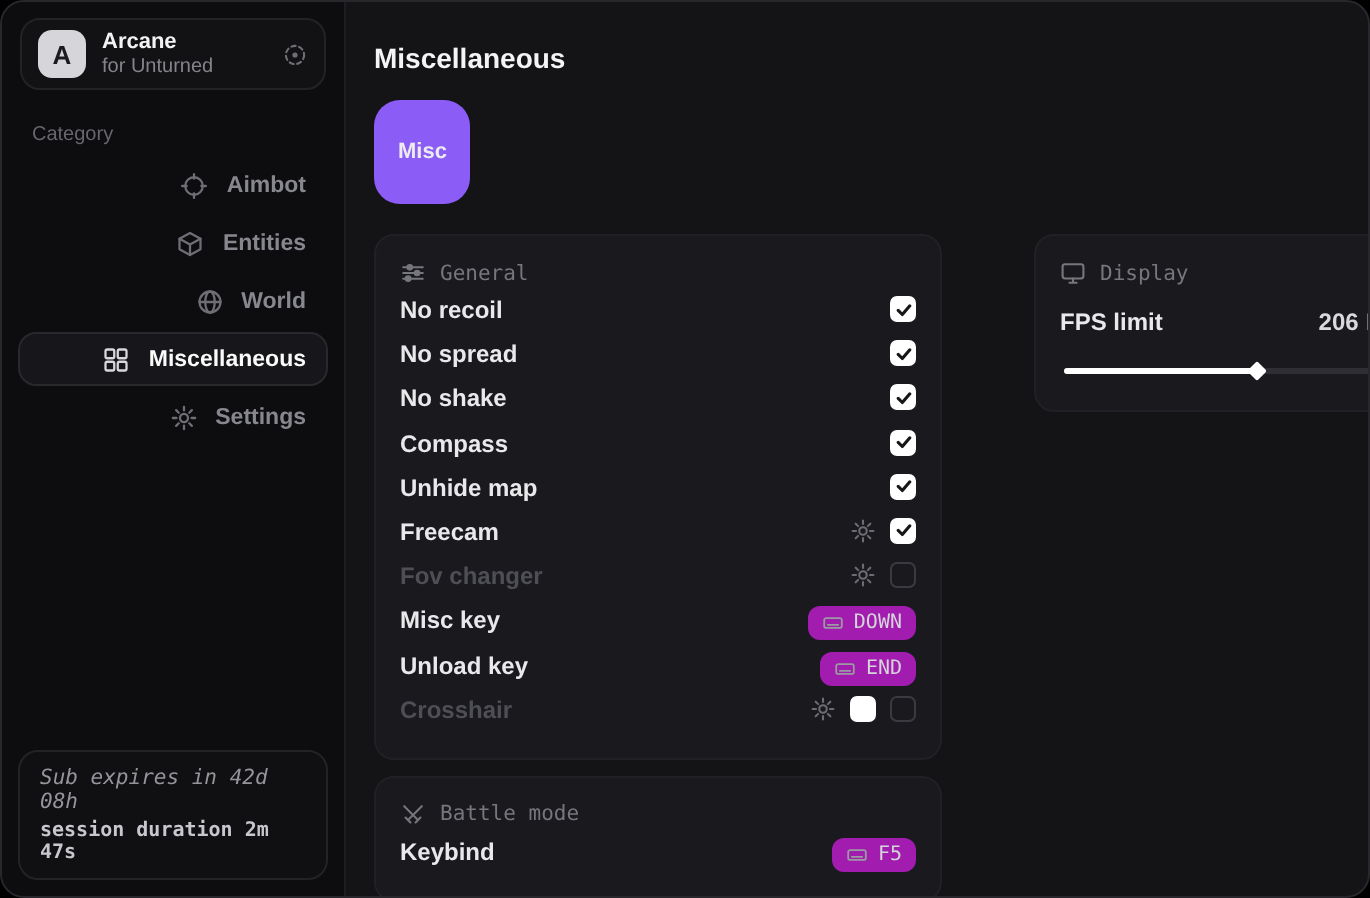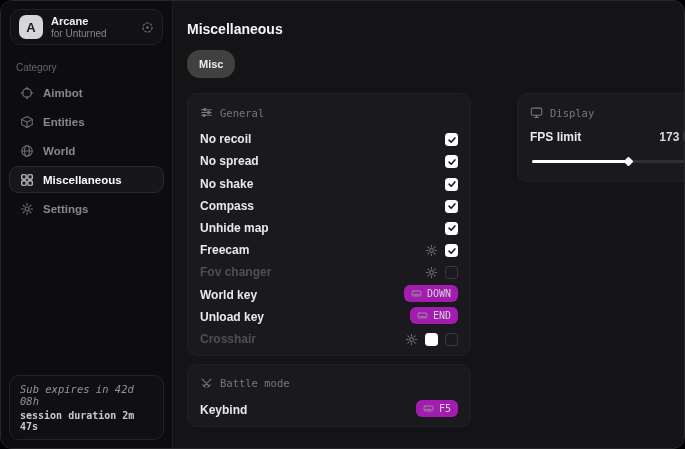--- a/index.html
+++ b/index.html
@@ -16,43 +16,43 @@
   .avatar{ width:24px; height:24px; border-radius:7px; background:#d6d6da; color:#1b1b1e;
     font-weight:bold; font-size:13px; display:flex; align-items:center; justify-content:center; }
   .app-titles{ flex:1; line-height:1.15; }
   .app-title{ color:#f2f2f4; font-size:11px; font-weight:bold; }
   .app-subtitle{ color:#84848b; font-size:10px; }
   .side-sync{ color:#6e6e75; display:flex; }
   .category{ margin:17px 15px 6px 15px; color:#66666d; font-size:10px; }
   .nav{ display:flex; flex-direction:column; gap:2px; }
   .nav-item{ margin:0 8px; height:27px; display:flex; align-items:center; gap:9px;
     padding:0 10px; border:1px solid transparent; border-radius:9px;
-    color:#87878e; font-size:11.5px; font-weight:600; cursor:default; }
+    color:#87878e; font-size:11.5px; font-weight:600; cursor:default;justify-content:flex-end; }
   .nav-item .icon{ color:#6e6e75; }
   .nav-item.selected{ background:#17171b; border-color:#28282d; color:#fafafa; }
   .nav-item.selected .icon{ color:#d8d8dc; }
   .status-card{ margin:auto 8px 8px 8px; border:1px solid #232327; border-radius:10px;
     background:#101013; padding:7px 10px; }
   .status-line1{ font-family:"DejaVu Sans Mono", monospace; font-size:10.5px; color:#94949b;font-style:italic; }
   .status-line2{ font-family:"DejaVu Sans Mono", monospace; font-size:10px; color:#c7c7cd;
     font-weight:bold; margin-top:3px; }
   
   .main{ flex:1; padding:20px 15px 0 14px; }
   .page-title{ color:#f4f4f6; font-size:14px; font-weight:bold; }
   .tabs{ margin-top:13px; display:flex; gap:8px; }
-  .tab{ background:#404040; border-radius:13px; padding:8px 12px; color:#ececef;
+  .tab{ background:#8b5cf6; border-radius:13px; padding:20px 12px; color:#ececef;
     font-size:11px; font-weight:600; }
   .columns{ margin-top:15px; display:flex; gap:10px; align-items:flex-start; }
   .col-left{ width:284px; display:flex; flex-direction:column; gap:8px; }
   .col-right{ width:238px;padding-left:36px; }
   .panel{ background:#1a1a1e; border:1px solid #212125; border-radius:10px;
     padding:4px 12px 9px 12px; }
   .panel-header{ display:flex; align-items:center; gap:7px; padding:8px 0 5px 0;
     color:#76767d; font-family:"DejaVu Sans Mono", monospace; font-size:10.5px; }
-  .row{ height:22.2px; display:flex; align-items:flex-end; justify-content:space-between; }
+  .row{ height:22.2px; display:flex; align-items:flex-start; justify-content:space-between; }
   .row-label{ color:#e9e9ec; font-size:12px; font-weight:600; }
   .row-label.disabled{ color:#4e4e55; }
   .controls{ display:flex; align-items:center; gap:7px; }
   .gear{ color:#6c6c73; display:flex; cursor:pointer; }
   .checkbox{ width:13px; height:13px; border-radius:3.5px; background:#fff;
     display:flex; align-items:center; justify-content:center; cursor:pointer; }
   .checkbox.unchecked{ background:transparent; border:1.5px solid #3a3a41; }
   .swatch{ width:13px; height:13px; border-radius:3.5px; cursor:pointer; }
   .badge{ background:#a21caf; border-radius:6px; padding:3px 7px; display:flex;
     align-items:center; gap:5px; color:#d4d4d9; cursor:pointer;
@@ -247,21 +247,21 @@
                   <span class="gear icon">
                     <svg width="13" height="13" viewBox="0 0 16 16" fill="none" stroke="currentColor" stroke-width="1.3" stroke-linecap="round" stroke-linejoin="round">
                       <circle cx="8" cy="8" r="2.3"></circle>
                       <path d="M8 1.6v2.1M8 12.3v2.1M1.6 8h2.1M12.3 8h2.1M3.5 3.5l1.5 1.5M11 11l1.5 1.5M12.5 3.5 11 5M5 11l-1.5 1.5"></path>
                     </svg>
                   </span>
                   <span class="checkbox unchecked"></span>
                 </span>
               </div>
               <div class="row">
-                <span class="row-label">World key</span>
+                <span class="row-label">Misc key</span>
                 <span class="controls">
                   <span class="badge">
                     <span class="icon">
                       <svg width="11" height="11" viewBox="0 0 16 16" fill="none" stroke="currentColor" stroke-width="1.3" stroke-linecap="round" stroke-linejoin="round">
                         <rect x="1.6" y="4.4" width="12.8" height="7.2" rx="1.5"></rect>
                         <path d="M4.2 9.3h7.6"></path>
                       </svg>
                     </span>
                     <span>DOWN</span>
                   </span>
@@ -335,21 +335,21 @@
                   <path d="M5.8 14h4.4M8 11.4V14"></path>
                 </svg>
               </span>
             <span>Display</span>
           </div>
 
 
           <div class="display-row">
             <span class="row-label">FPS limit</span>
             <span class="fps-value">
-              <span class="fps-num">173</span>
+              <span class="fps-num">206</span>
               <span class="fps-unit">FPS</span>
             </span>
           </div>
 
           <div class="slider">
             <div class="slider-track"></div>
             <div class="slider-fill" id="fps-fill" style="width: 56%;"></div>
             <div class="slider-thumb" id="fps-thumb" style="left: calc(56% - 3px);"></div>
           </div>
         </div>

